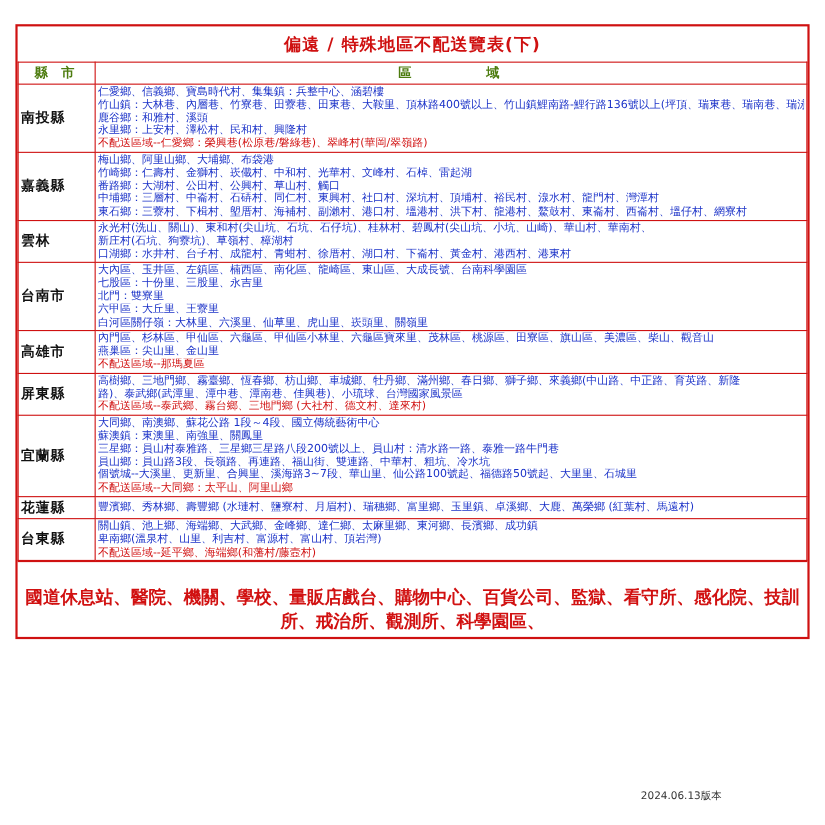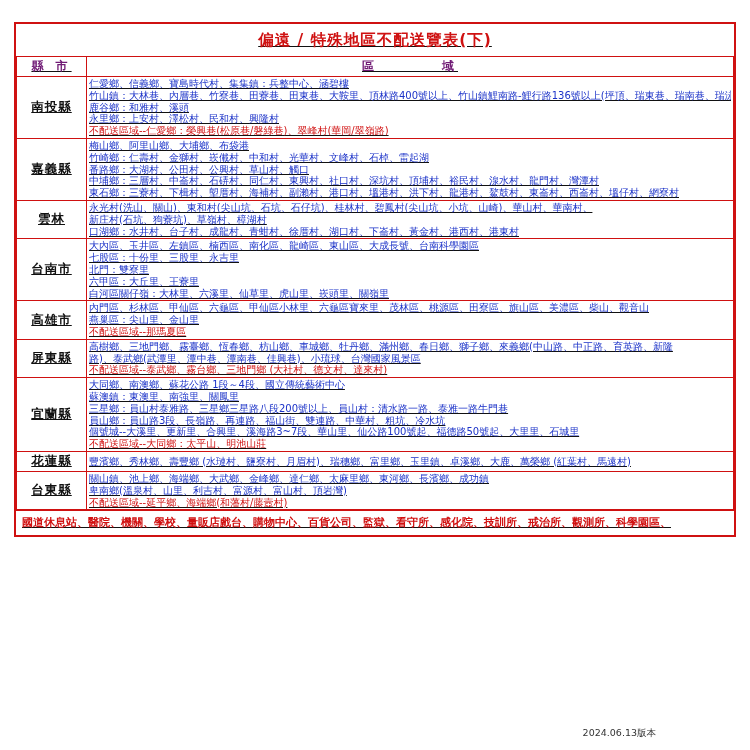--- a/index.html
+++ b/index.html
@@ -8,21 +8,20 @@
     background:#ffffff;
     font-family:"DejaVu Sans","Liberation Sans",sans-serif;
     color:#111;
     overflow:hidden;
   }
   .page{
     position:relative;
     width:672px;height:750px;
     box-sizing:border-box;
     padding:22px 14px 10px 14px;
-    text-decoration:underline;
   }
   .outer{
     border:2px solid #cf1111;
     box-sizing:border-box;
     width:722px;
   }
   .title{
     text-align:center;
     color:#cf1111;
     font-weight:bold;
@@ -35,61 +34,60 @@
     width:100%;
     table-layout:fixed;
   }
   table.main td,table.main th{
     border:1px solid #cf1111;
     vertical-align:middle;
     padding:1px 2px;
   }
   .hdr{
     font-weight:bold;
-    color:#701a75;
+    color:#4d7c0f;
     font-size:12px;
     letter-spacing:4px;
     padding:2px 0;
   }
   .county{
     width:68px;
-    text-align:center;
     font-weight:bold;
     font-size:12.5px;
     color:#111;
     letter-spacing:1px;
   }
   .area{
     font-size:10px;
     line-height:1.18;
     color:#1b32c8;
     padding:1px 3px;
   }
   .area .ln{display:block;white-space:nowrap;overflow:hidden;}
   .area .red{color:#d11111;}
   .footer{
     border-top:1px solid #cf1111;
-    padding:5px 6px 4px 6px;
+    padding:21px 6px 4px 6px;
     color:#d11111;
-    font-size:11px;
+    font-size:16px;
     line-height:1.35;
-    text-align:left;
+    text-align:center;
     font-weight:bold;
   }
   .footer .ln{display:block;}
   .note{
     margin-top:4px;
     font-size:10.5px;
     color:#111;
     padding-left:2px;
   }
   .stamp{
     position:absolute;
     right:16px;
-    bottom:10px;
+    bottom:20px;
     font-size:9.5px;
     color:#333;
   }
 </style>
 </head>
 <body>
 
 <div class="page">
 
   <div class="outer">
@@ -163,21 +161,21 @@
             </td>
           </tr>
           <tr>
             <td class="county">宜蘭縣</td>
             <td class="area">
               <span class="ln">大同鄉、南澳鄉、蘇花公路 1段～4段、國立傳統藝術中心</span>
               <span class="ln">蘇澳鎮：東澳里、南強里、關鳳里</span>
               <span class="ln">三星鄉：員山村泰雅路、三星鄉三星路八段200號以上、員山村：清水路一路、泰雅一路牛門巷</span>
               <span class="ln">員山鄉：員山路3段、長嶺路、再連路、福山街、雙連路、中華村、粗坑、冷水坑</span>
               <span class="ln">個號城--大溪里、更新里、合興里、溪海路3~7段、華山里、仙公路100號起、福德路50號起、大里里、石城里</span>
-              <span class="ln red">不配送區域--大同鄉：太平山、明池山莊</span>
+              <span class="ln red">不配送區域--大同鄉：太平山、阿里山鄉</span>
             </td>
           </tr>
           <tr>
             <td class="county">花蓮縣</td>
             <td class="area">
               <span class="ln">豐濱鄉、秀林鄉、壽豐鄉 (水璉村、鹽寮村、月眉村)、瑞穗鄉、富里鄉、玉里鎮、卓溪鄉、大鹿、萬榮鄉 (紅葉村、馬遠村)</span>
             </td>
           </tr>
           <tr>
             <td class="county">台東縣</td>

